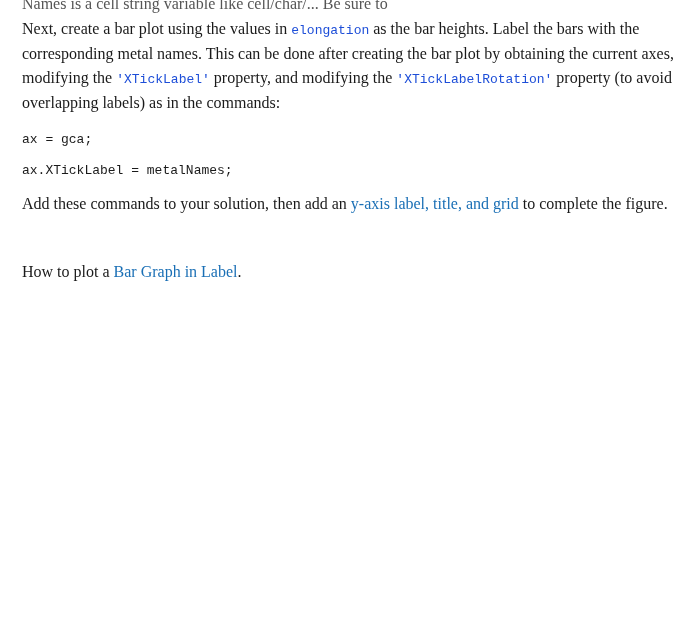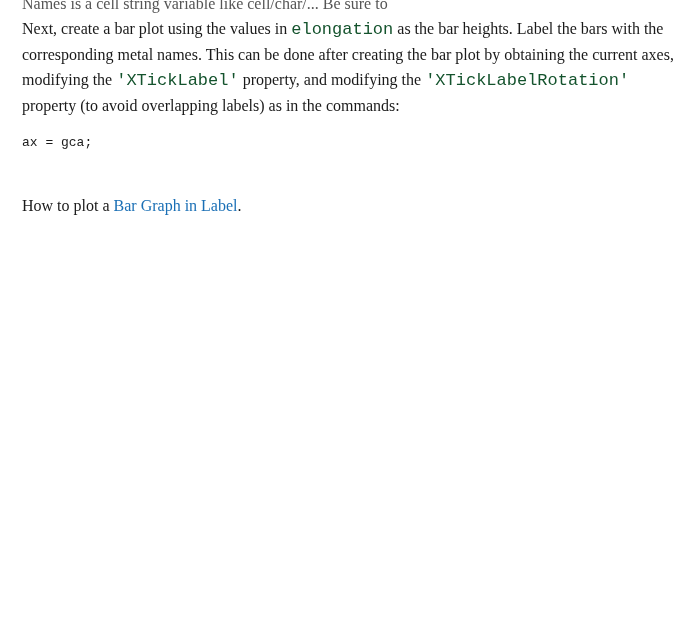--- a/index.html
+++ b/index.html
@@ -40,22 +40,22 @@
     .paragraph {
       margin-bottom: 14px;
       font-family: Georgia, 'Times New Roman', serif;
       font-size: 16px;
       line-height: 1.55;
       color: #1a1a1a;
     }
 
     .code-inline {
       font-family: 'Courier New', Courier, monospace;
-      font-size: 17px;
-      color: #14532d;
+      font-size: 13px;
+      color: #1d4ed8;
       background: none;
     }
 
     .code-block {
       font-family: 'Courier New', Courier, monospace;
       font-size: 13px;
       color: #1a1a1a;
       line-height: 1.6;
       margin: 10px 0 10px 0;
       display: block;
@@ -88,22 +88,28 @@
 
 
   <p class="paragraph">
     <span>Next, create a bar plot using the values in </span><span class="code-inline">elongation</span><span> as the bar heights. Label the bars with the corresponding metal names. This can be done after creating the bar plot by obtaining the current axes, modifying the </span><span class="code-inline">'XTickLabel'</span><span> property, and modifying the </span><span class="code-inline">'XTickLabelRotation'</span><span> property (to avoid overlapping labels) as in the commands:</span>
   </p>
 
   <div class="code-block">
     <span>ax = gca;</span>
   </div>
 
+  <div class="code-block">
+    <span>ax.XTickLabel = metalNames;</span>
+  </div>
 
 
+  <p class="paragraph">
+    <span>Add these commands to your solution, then add an </span><a class="link" href="#"><span>y-axis label, title, and grid</span></a><span> to complete the figure.</span>
+  </p>
 
   <div class="divider"></div>
 
   <p class="paragraph how-to-line">
     <span>How to plot a </span><a class="link" href="#"><span>Bar Graph in Label</span></a><span>.</span>
   </p>
 
 </div>
 
 </body></html>

